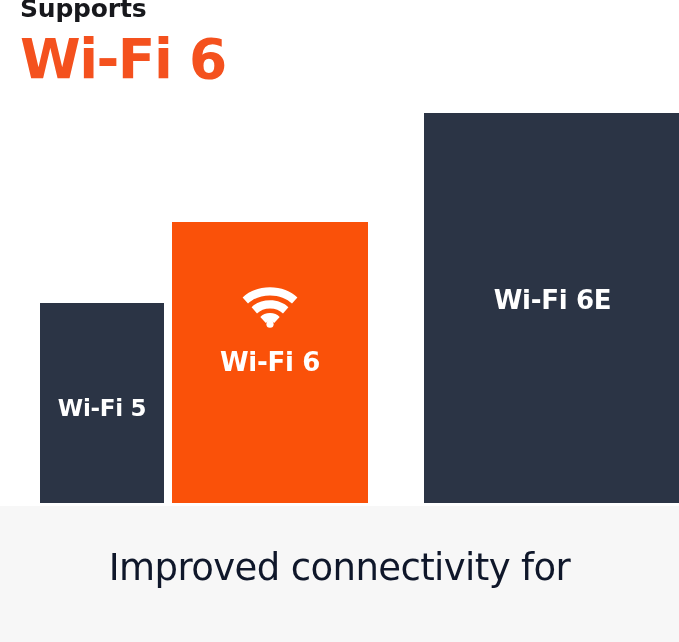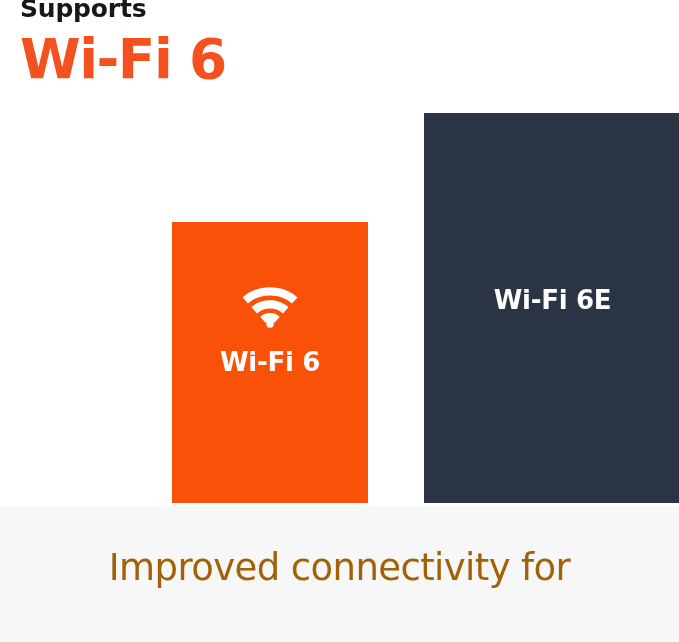--- a/index.html
+++ b/index.html
@@ -139,41 +139,44 @@
     height: 136px;
     background: #f7f7f7;
     display: flex;
     align-items: center;
     justify-content: center;
   }
   .caption-text {
     font-family: "DejaVu Sans", sans-serif;
     font-size: 37px;
     font-weight: normal;
-    color: #a16207;
+    color: #0f172a;
     line-height: 46px;
     text-align: center;
     letter-spacing: -0.6px;
     max-width: 600px;
     margin: 16px;
     margin-top: 4px;
   }
 </style>
 </head>
 <body>
 
 <div id="infographic">
 
   <div class="header">
     <p class="header-eyebrow">Supports</p>
     <p class="header-title">Wi-Fi 6</p>
   </div>
 
   <div class="chart">
 
+    <div class="bar bar-navy" id="bar-wifi5">
+      <span class="bar-label">Wi-Fi 5</span>
+    </div>
 
     <div class="bar bar-orange" id="bar-wifi6">
       <span class="wifi-icon">
         <svg viewBox="0 0 56 44" xmlns="http://www.w3.org/2000/svg" aria-hidden="true">
           <path d="M28 3.2 C17.0 3.2 6.9 7.3 0.6 13.4 L6.0 19.6 C10.9 14.7 19.0 11.4 28 11.4 C37.0 11.4 45.1 14.7 50.0 19.6 L55.4 13.4 C49.1 7.3 39.0 3.2 28 3.2 Z" fill="#ffffff"></path>
           <path d="M28 16.2 C20.6 16.2 13.8 18.9 9.6 23.2 L15.0 29.4 C18.1 26.3 22.8 24.4 28 24.4 C33.2 24.4 37.9 26.3 41.0 29.4 L46.4 23.2 C42.2 18.9 35.4 16.2 28 16.2 Z" fill="#ffffff"></path>
           <path d="M28 29.0 C24.1 29.0 20.5 30.5 18.3 32.9 L23.8 39.0 C24.8 37.9 26.3 37.2 28 37.2 C29.7 37.2 31.2 37.9 32.2 39.0 L37.7 32.9 C35.5 30.5 31.9 29.0 28 29.0 Z" fill="#ffffff"></path>
           <circle cx="28" cy="40.2" r="3.6" fill="#ffffff"></circle>
         </svg>
       </span>

